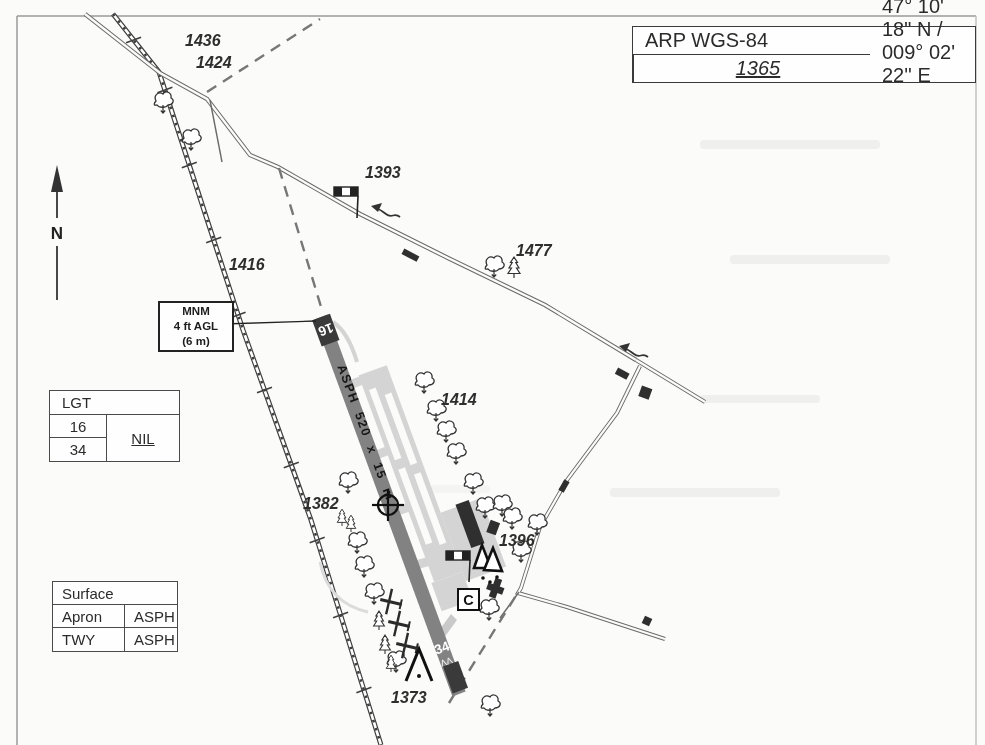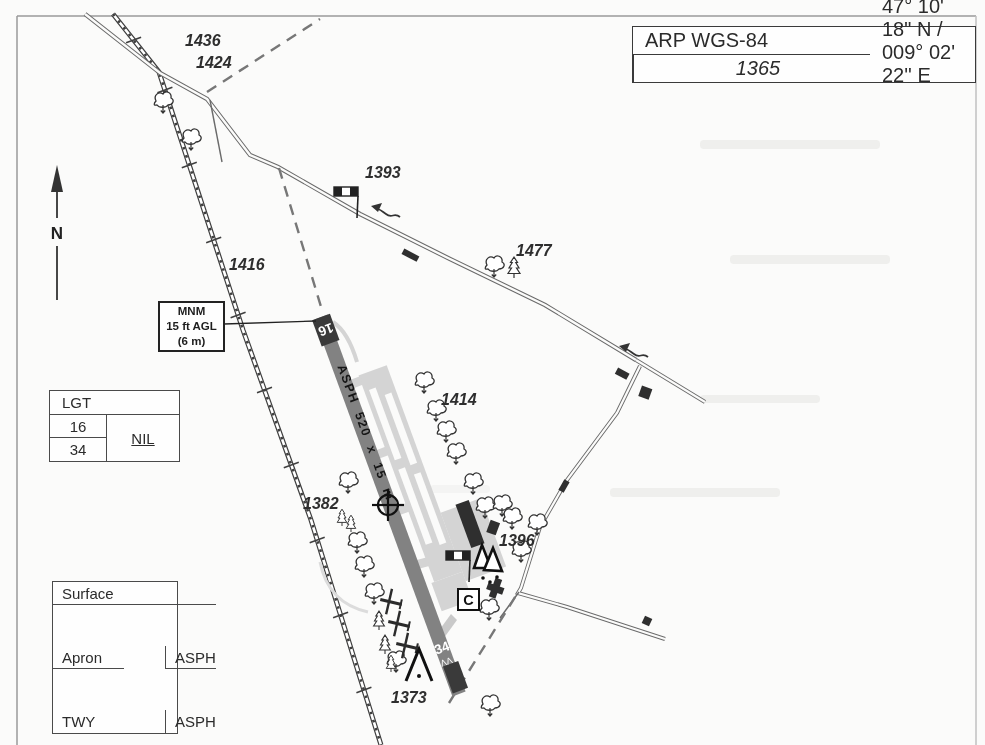--- a/index.html
+++ b/index.html
@@ -7,33 +7,33 @@
          font-family:"Liberation Sans","DejaVu Sans",sans-serif;color:#2b2b2b;}
   .map{position:absolute;left:0;top:0;}
   
   .box{position:absolute;background:#fefefe;border:1.5px solid #3a3a3a;box-sizing:border-box;}
   .info-table{left:632px;top:26px;width:344px;height:57px;display:grid;
               grid-template-columns:237px 1fr;grid-template-rows:28px 1fr;font-size:20px;}
   .info-table>div{display:flex;align-items:center;padding-left:12px;}
   .info-table .c2{border-left:1.2px solid #3a3a3a;}
   .info-table .r1{border-bottom:1.2px solid #3a3a3a;}
   .info-table .it{font-style:italic;}
-  .info-table .ctr{justify-content:center;padding-left:12px;}
-  .mnm-box{left:158px;top:301px;width:67px;height:51px;border-width:2px;border-color:#222;
+  .info-table .ctr{justify-content:center;padding-left:12px;text-decoration:underline;}
+  .mnm-box{left:158px;top:301px;width:76px;height:51px;border-width:2px;border-color:#222;
            display:flex;flex-direction:column;justify-content:center;text-align:center;
            font-weight:bold;font-size:11.5px;line-height:1.3;color:#1d1d1d;}
   .lgt-table{left:49px;top:390px;width:131px;display:grid;grid-template-columns:56px 1fr;
              grid-template-rows:24px 23px 23px;font-size:15px;border-color:#4a4a4a;}
   .lgt-table>div{display:flex;align-items:center;border-color:#4a4a4a;}
   .lgt-table .hdr{grid-column:1/3;border-bottom:1.2px solid #4a4a4a;padding-left:12px;}
   .lgt-table .cell16{border-bottom:1.2px solid #4a4a4a;justify-content:center;}
   .lgt-table .cell34{justify-content:center;}
   .lgt-table .nil{grid-row:2/4;grid-column:2;border-left:1.2px solid #4a4a4a;justify-content:center;text-decoration:underline;}
   .surface-table{left:52px;top:581px;width:126px;display:grid;grid-template-columns:71px 1fr;
-                 grid-template-rows:23px 23px 23px;font-size:15px;border-color:#4a4a4a;gap:41px;}
+                 grid-template-rows:23px 23px 23px;font-size:15px;border-color:#4a4a4a;}
   .surface-table>div{display:flex;align-items:center;padding-left:9px;border-color:#4a4a4a;}
   .surface-table .hdr{grid-column:1/3;border-bottom:1.2px solid #4a4a4a;}
   .surface-table .r2{border-bottom:1.2px solid #4a4a4a;}
   .surface-table .v{border-left:1.2px solid #4a4a4a;}
   
   text{font-family:"Liberation Sans","DejaVu Sans",sans-serif;}
   .elev{font-style:italic;font-weight:600;font-size:16px;fill:#2e2e2e;}
   .rwylbl{font-weight:bold;fill:#ffffff;}
   .asph{font-weight:bold;font-size:12.5px;fill:#161616;letter-spacing:1.5px;word-spacing:5px;}
   .nlbl{font-weight:bold;font-size:17px;fill:#222;}
@@ -255,21 +255,21 @@
 </svg>
 
 <div class="box info-table">
   <div class="r1">ARP WGS-84</div>
   <div>47° 10' 18" N / 009° 02' 22'' E</div>
   <div class="c2 it ctr">1365</div>
 </div>
 
 <div class="box mnm-box">
   <div>MNM</div>
-  <div>15 ft AGL</div>
+  <div>4 ft AGL</div>
   <div>(6 m)</div>
 </div>
 
 <div class="box lgt-table">
   <div class="hdr">LGT</div>
   <div class="cell16">16</div>
   <div class="nil">NIL</div>
   <div class="cell34">34</div>
 </div>
 

